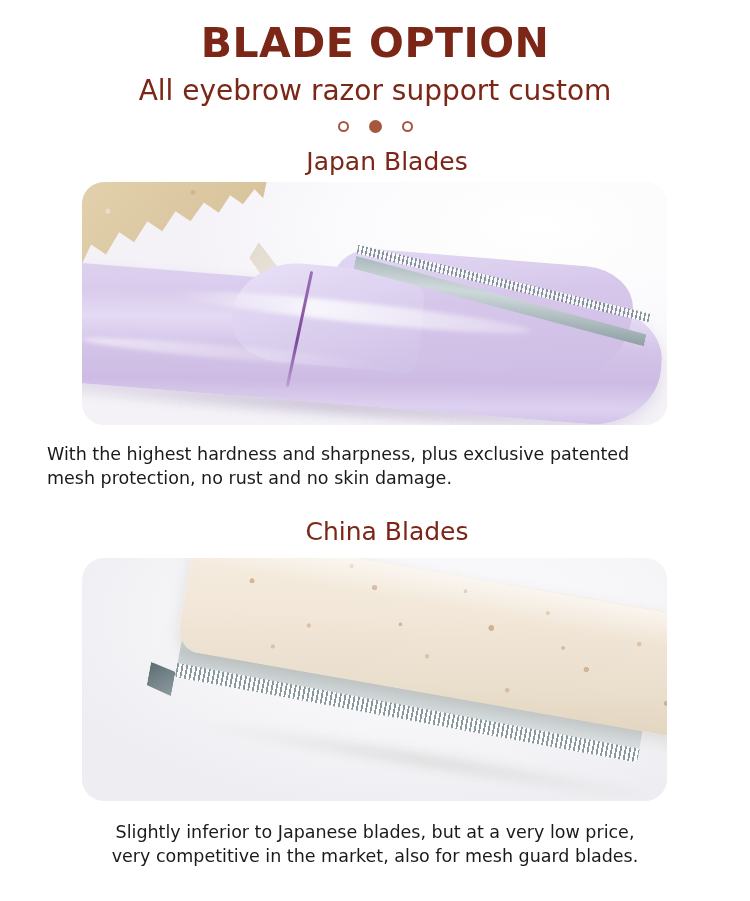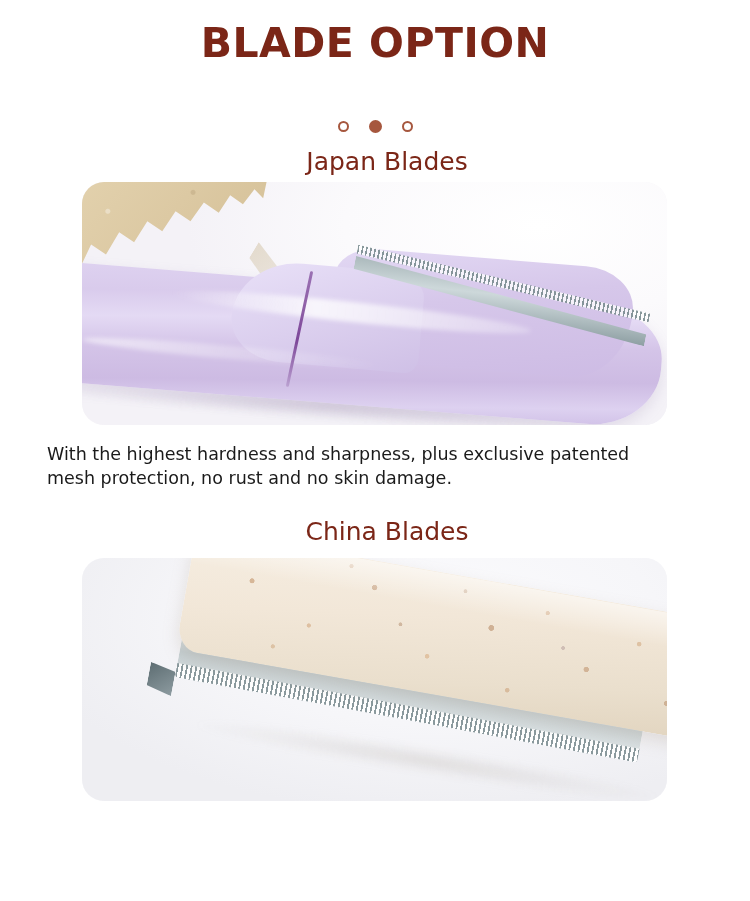--- a/index.html
+++ b/index.html
@@ -385,20 +385,21 @@
     text-align: center;
   }
 </style>
 </head>
 <body>
 
 <div class="page">
 
   <div class="main-title">BLADE OPTION</div>
 
+  <div class="subtitle">All eyebrow razor support custom</div>
 
   <div class="dots">
     <span class="dot"></span>
     <span class="dot active"></span>
     <span class="dot"></span>
   </div>
 
   <div class="section-heading heading-1">Japan Blades</div>
 
   <div class="photo photo-1">
@@ -432,14 +433,16 @@
       <div class="rb-blade">
         <div class="rb-blade-steel"></div>
         <div class="rb-blade-teeth"></div>
       </div>
       <div class="rb-blade-tip"></div>
       <div class="rb-handle"></div>
       <div class="rb-handle-top"></div>
     </div>
   </div>
 
+  <div class="caption caption-2">Slightly inferior to Japanese blades, but at a very low price,
+very competitive in the market, also for mesh guard blades.</div>
 
 </div>
 
 </body></html>

